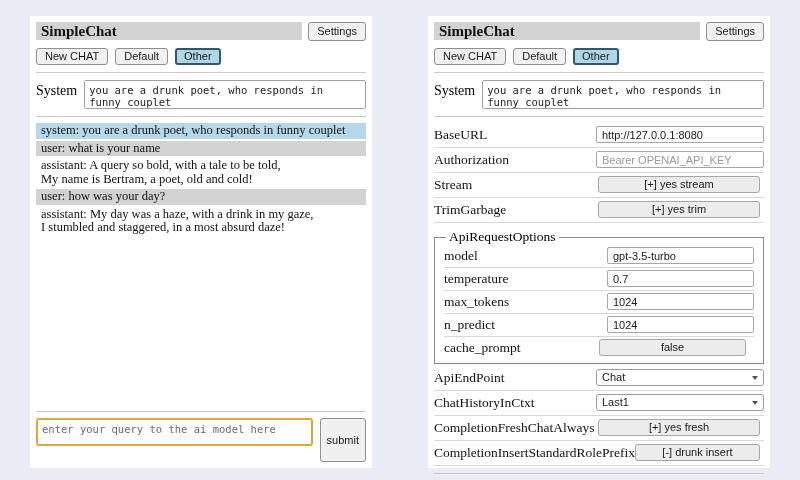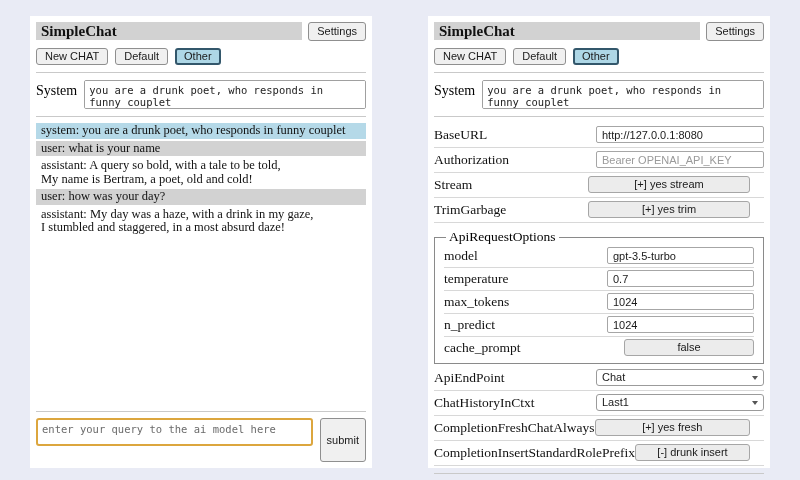--- a/index.html
+++ b/index.html
@@ -78,38 +78,38 @@
   }
   .ctl {
     font-family:"Liberation Sans", sans-serif; font-size:11px;
     height:17px; line-height:13px;
   }
   input.ctl {
     width:168px; border:1px solid #a6a6a6; border-radius:2px; padding:1px 5px;
     color:#1a1a1a; outline:none;
   }
   input.ctl::placeholder { color:#9a9a9a; }
-  button.ctl { width:162px; margin-right:14px; background:#ececec; border:1px solid #a6a6a6; }
+  button.ctl { width:162px; margin-right:4px; background:#ececec; border:1px solid #a6a6a6; }
   .select {
     width:168px; background:#fff; border:1px solid #9b9b9b; border-radius:3px;
     display:flex; align-items:center; justify-content:space-between; padding:1px 5px;
     color:#1a1a1a;
   }
   .chev {
     width:0; height:0; margin-left:4px;
     border-left:3.5px solid transparent; border-right:3.5px solid transparent;
     border-top:4.5px solid #555;
   }
   fieldset.aro {
     border:1px solid #8a8a8a; margin:6px 0 2px; padding:0 9px 4px;
   }
   fieldset.aro legend { font-size:13.5px; padding:0 3px; margin-left:2px; }
   fieldset.aro .setting-row { padding:2px 0 3px; }
   fieldset.aro input.ctl  { width:147px; }
-  fieldset.aro button.ctl { width:130px; margin-right:0; }
+  fieldset.aro button.ctl { width:147px; margin-right:8px; }
   .setting-row .lbl { padding-top:1px; }
 </style>
 </head>
 <body>
 
 <section class="panel" id="left-panel">
   <div class="hdr">
     <div class="titlebar">SimpleChat</div>
     <button class="settings-btn">Settings</button>
   </div>

